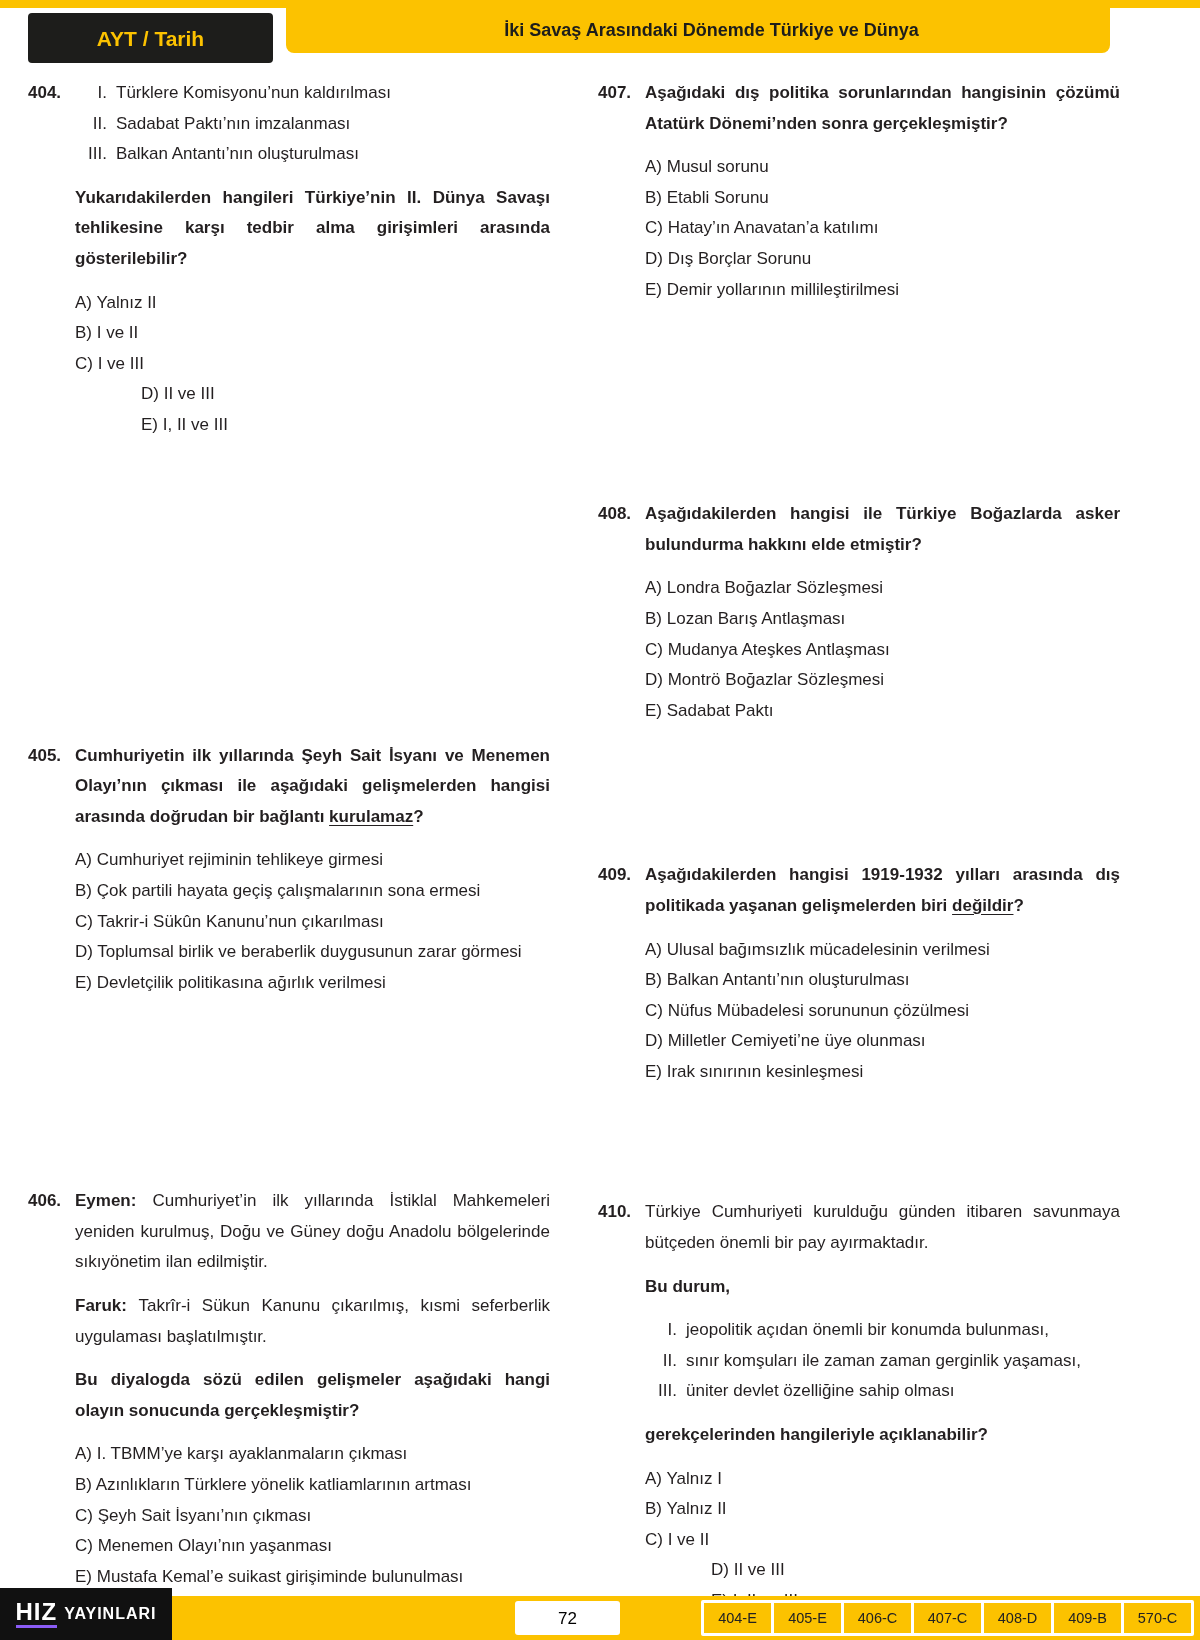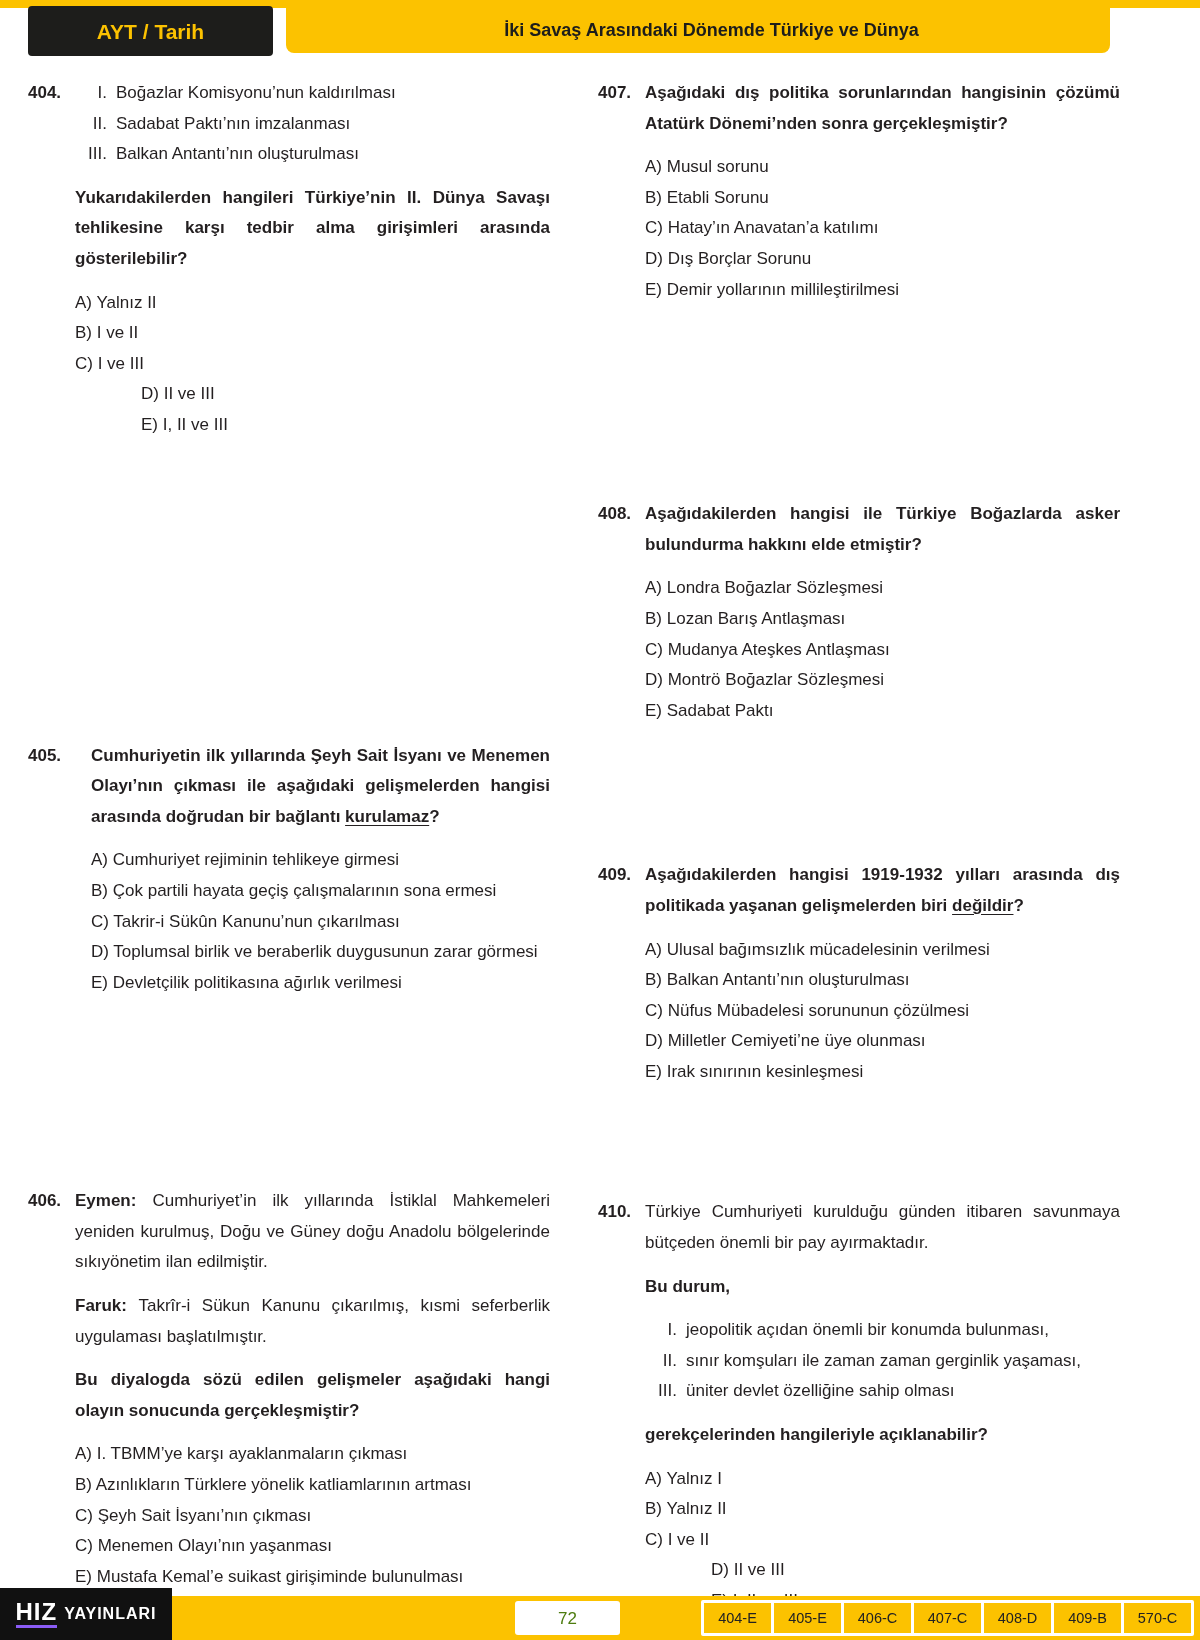--- a/index.html
+++ b/index.html
@@ -16,21 +16,21 @@
     color: #231f20;
     line-height: 1.8;
   }
 
   
   .topstrip {
     position: absolute; top: 0; left: 0; width: 1200px; height: 8px;
     background: #fcc200;
   }
   .badge {
-    position: absolute; top: 6px; left: 28px; width: 245px; height: 50px;
+    position: absolute; top: 13px; left: 28px; width: 245px; height: 50px;
     background: #1d1d1b; color: #fcc200;
     display: flex; align-items: center; justify-content: center;
     font-weight: bold; font-size: 21px; line-height: 1;
     border-radius: 4px;
   }
   .banner {
     position: absolute; top: 8px; left: 286px; width: 824px; height: 45px;
     background: #fcc200; color: #1d1d1b;
     display: flex; align-items: center; justify-content: center;
     font-weight: bold; font-size: 18px; line-height: 1.2;
@@ -41,21 +41,21 @@
   
   .col { position: absolute; top: 78px; width: 522px; }
   .col.left  { left: 28px; }
   .col.right { left: 598px; }
 
   .question { display: flex; }
   .qnum { width: 47px; flex-shrink: 0; font-weight: bold; }
   .qbody { flex: 1; min-width: 0; }
 
   
-  [data-name="question-405"] { margin-top: 300px; gap: 16px; }
+  [data-name="question-405"] { margin-top: 300px; }
   [data-name="question-406"] { margin-top: 188px; }
   [data-name="question-408"] { margin-top: 194px; }
   [data-name="question-409"] { margin-top: 134px; }
   [data-name="question-410"] { margin-top: 110px; }
 
   .para { text-align: justify; margin-bottom: 13px; }
   .para.bold, .bold { font-weight: bold; }
   .u { text-decoration: underline; text-underline-offset: 3px; }
 
   .items { margin-bottom: 13px; padding-left: 4px; }
@@ -84,21 +84,21 @@
   }
   .logo-hiz {
     font-weight: bold; font-size: 24px; line-height: 1;
     border-bottom: 3px solid #8b5cf6; padding-bottom: 1px; letter-spacing: 1px;
   }
   .logo-rest { font-weight: bold; font-size: 16px; line-height: 1; letter-spacing: 1px; }
   .pagenum-box {
     position: absolute; left: 515px; top: 5px; width: 105px; height: 34px;
     background: #ffffff; border-radius: 3px;
     display: flex; align-items: center; justify-content: center;
-    font-size: 17px; line-height: 1; color: #4d7c0f;
+    font-size: 17px; line-height: 1; color: #000000;
   }
   .answers {
     position: absolute; right: 6px; top: 4px;
     background: #ffffff; padding: 3px; border-radius: 2px;
     display: flex; gap: 3px;
   }
   .anscell {
     background: #fcc200; width: 67px; height: 30px;
     display: flex; align-items: center; justify-content: center;
     font-size: 14.5px; line-height: 1; color: #222222;
@@ -119,21 +119,21 @@
     <span data-name="chapter-title">İki Savaş Arasındaki Dönemde Türkiye ve Dünya</span>
   </div>
 
   <div class="col left" id="col-left" data-name="left-column">
       <div class="question" data-name="question-404">
         <div class="qnum" data-name="question-number">404.</div>
         <div class="qbody" data-name="question-body">
           <div class="items" data-name="premise-list">
             <div class="item" data-name="premise-item">
               <span class="ilabel" data-name="premise-label">I.</span>
-              <span data-name="premise-text">Boğazlar Komisyonu’nun kaldırılması</span>
+              <span data-name="premise-text">Türklere Komisyonu’nun kaldırılması</span>
             </div>
             <div class="item" data-name="premise-item">
               <span class="ilabel" data-name="premise-label">II.</span>
               <span data-name="premise-text">Sadabat Paktı’nın imzalanması</span>
             </div>
             <div class="item" data-name="premise-item">
               <span class="ilabel" data-name="premise-label">III.</span>
               <span data-name="premise-text">Balkan Antantı’nın oluşturulması</span>
             </div>
           </div>

